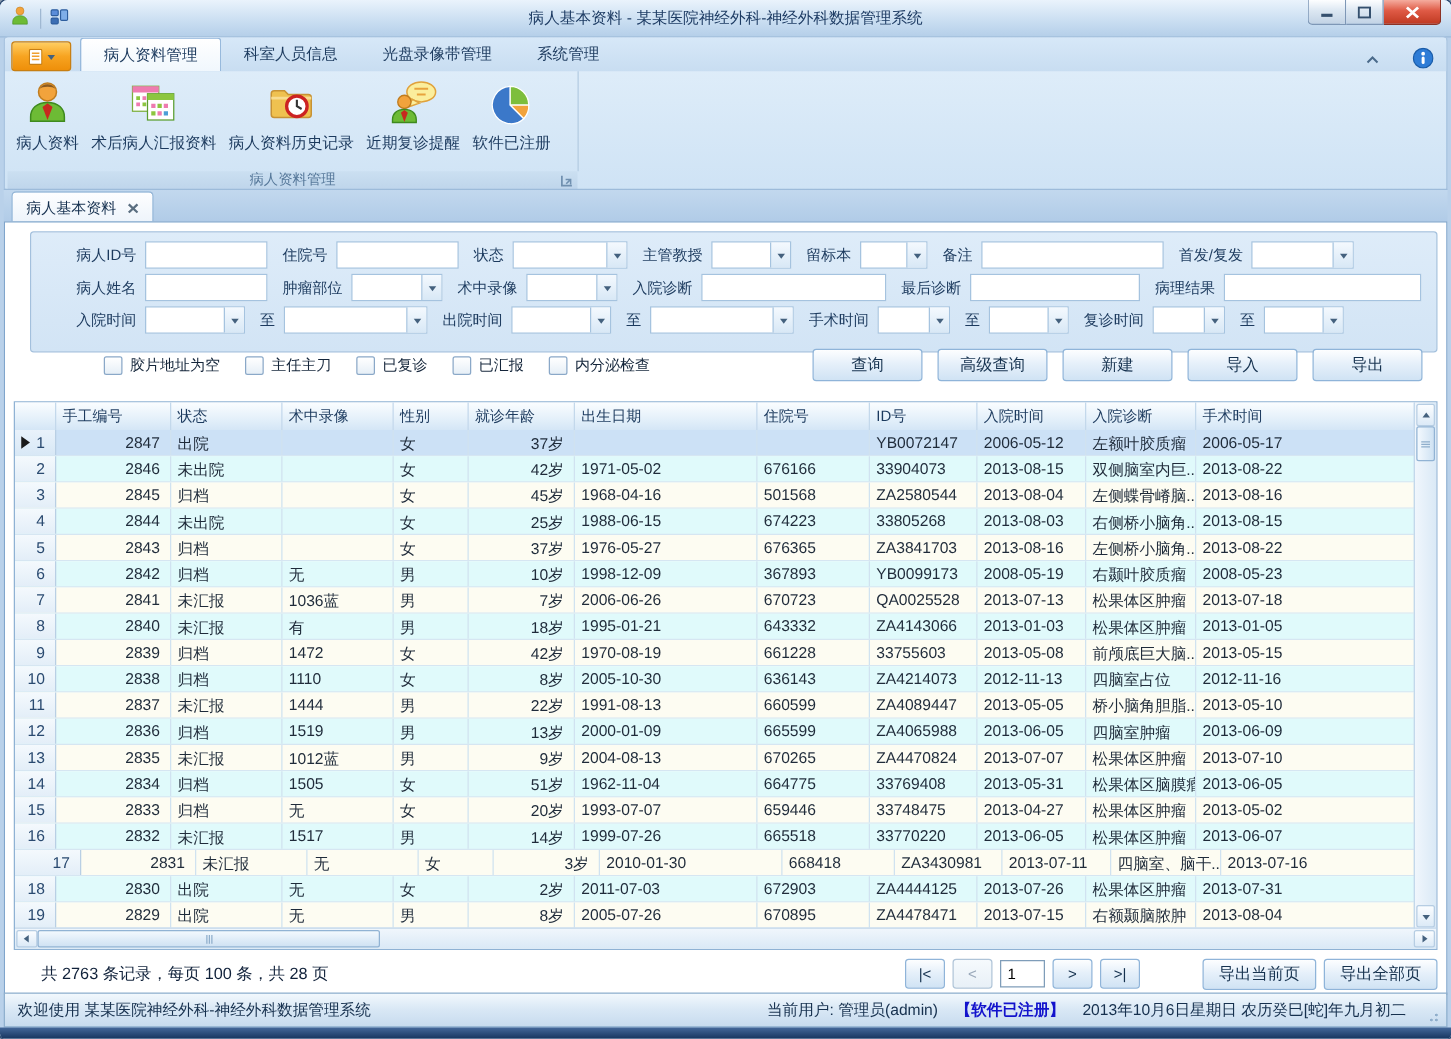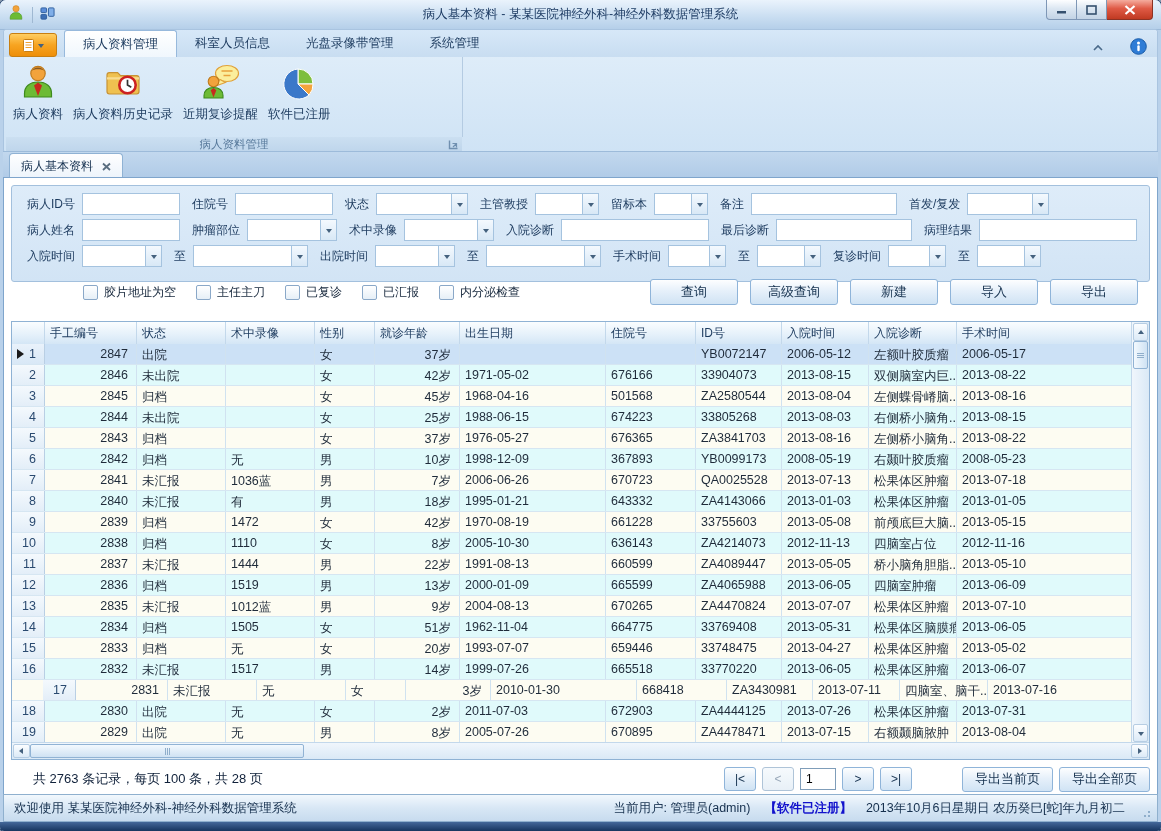--- a/index.html
+++ b/index.html
@@ -43,22 +43,22 @@
     font-size:11.5px;line-height:15px;border-radius:0 0 0 2px;}
   .launcher{position:absolute;right:3px;bottom:2px;width:11px;height:11px;}
   
   .doctabs{position:absolute;top:151px;left:3px;right:3px;height:26px;
     background:linear-gradient(#C2D8EE,#B0CBE7);border-top:1px solid #9DBBDA;}
   .doctab{position:absolute;left:6px;bottom:0;height:24px;display:flex;align-items:center;gap:9px;
     padding:0 11px;background:linear-gradient(#FEFEFF,#EDF4FB);border:1px solid #8FB2D4;border-bottom:none;
     border-radius:4px 4px 0 0;color:#15304F;}
   
   .content{position:absolute;top:177px;left:3px;right:3px;bottom:35px;background:#FFF;border:1px solid #7FA5CC;}
-  .filter{position:absolute;top:7px;left:7px;right:7px;height:90px;
-    background:linear-gradient(#DEECF9,#D2E4F5);border:1px solid #A3C0DD;border-radius:3px;padding:5px 0 0 15px;}
+  .filter{position:absolute;top:7px;left:20px;right:7px;height:90px;
+    background:linear-gradient(#DEECF9,#D2E4F5);border:1px solid #A3C0DD;border-radius:3px;padding:5px 0 0 36px;}
   .frow{display:flex;align-items:center;height:26px;}
   .flabel{color:#1C3A5E;margin-right:7px;white-space:nowrap;}
   .finput{height:20px;border:1px solid #A5C3DF;background:#FFF;margin-right:12px;
     font:12px "Liberation Sans","DejaVu Sans",sans-serif;padding:0 3px;color:#222;}
   .fcombo{display:flex;height:20px;margin-right:12px;border:1px solid #A5C3DF;background:#FFF;}
   .fcombo .cbox{flex:1;}
   .fcombo .cdrop{width:15px;background:linear-gradient(#F4F9FE,#D8E8F6);border-left:1px solid #A5C3DF;
     display:flex;align-items:center;justify-content:center;}
   .tri-down{width:0;height:0;border:3.5px solid transparent;border-top:4.5px solid #44617E;margin-top:4px;}
   .tri-up{width:0;height:0;border:3.5px solid transparent;border-bottom:4.5px solid #44617E;margin-bottom:4px;}
@@ -210,20 +210,39 @@
               <div class="ricon"><svg viewBox="0 0 40 40" width="40" height="40">
                   <path d="M20 19c-8.5 0-13.5 4.8-13.5 11.5V34h27v-3.5C33.5 23.8 28.5 19 20 19z" fill="#6DBB35" stroke="#3E8A1E" stroke-width="1.2"></path>
                   <path d="M20 19.5l-4 3 4 10.5 4-10.5z" fill="#C62A1E"></path>
                   <circle cx="20" cy="10.5" r="7.2" fill="#F2A33C" stroke="#C07C1E" stroke-width="1.2"></circle>
                   <path d="M13.6 8.3a7.2 7.2 0 0 1 12.8 0c-2-2.6-10.8-2.6-12.8 0z" fill="#8A5A20"></path>
                 </svg></div>
               <div class="rlbl">病人资料</div>
             </div>
             <div class="rbtn">
               <div class="ricon"><svg viewBox="0 0 40 40" width="40" height="40">
+                  <rect x="3" y="6" width="21" height="20" fill="#FFF" stroke="#7BAF3C"></rect>
+                  <rect x="3" y="6" width="21" height="5" fill="#EE7BB0"></rect>
+                  <rect x="6" y="14" width="3" height="3" fill="#8CC63F"></rect>
+                  <rect x="11" y="14" width="3" height="3" fill="#EE7BB0"></rect>
+                  <rect x="6" y="19" width="3" height="3" fill="#EE7BB0"></rect>
+                  <rect x="11" y="19" width="3" height="3" fill="#8CC63F"></rect>
+                  <rect x="15" y="12" width="21" height="21" fill="#FFF" stroke="#5A9E2F"></rect>
+                  <rect x="15" y="12" width="21" height="5" fill="#8CC63F"></rect>
+                  <rect x="18" y="20" width="3.4" height="3.4" fill="#EE7BB0"></rect>
+                  <rect x="23" y="20" width="3.4" height="3.4" fill="#8CC63F"></rect>
+                  <rect x="28" y="20" width="3.4" height="3.4" fill="#EE7BB0"></rect>
+                  <rect x="18" y="26" width="3.4" height="3.4" fill="#8CC63F"></rect>
+                  <rect x="23" y="26" width="3.4" height="3.4" fill="#EE7BB0"></rect>
+                  <rect x="28" y="26" width="3.4" height="3.4" fill="#4D9ED6"></rect>
+                </svg></div>
+              <div class="rlbl">术后病人汇报资料</div>
+            </div>
+            <div class="rbtn">
+              <div class="ricon"><svg viewBox="0 0 40 40" width="40" height="40">
                   <path d="M4 12c0-1.4 1-2.4 2.4-2.4h8.2l3 3h16c1.4 0 2.4 1 2.4 2.4v13.6c0 1.4-1 2.4-2.4 2.4H6.4C5 31 4 30 4 28.6z" fill="#EFC150" stroke="#C79235" stroke-width="1.2"></path>
                   <path d="M4 16.5h32v-2.2H4z" fill="#F8DC90"></path>
                   <circle cx="24.5" cy="22" r="8.2" fill="#FFF" stroke="#CC2222" stroke-width="2.6"></circle>
                   <path d="M24.5 16.8V22l3.8 2.2" stroke="#333" stroke-width="1.7" fill="none"></path>
                 </svg></div>
               <div class="rlbl">病人资料历史记录</div>
             </div>
             <div class="rbtn">
               <div class="ricon"><svg viewBox="0 0 40 40" width="40" height="40">
                   <ellipse cx="26" cy="10.5" rx="11.5" ry="8" fill="#FBEE9C" stroke="#E0A23C" stroke-width="1.2"></ellipse>
@@ -654,21 +673,21 @@
             <div class="gcell" style="width: 60px;"><span>男</span></div>
             <div class="gcell num" style="width: 85px;"><span>14岁</span></div>
             <div class="gcell" style="width: 146px;"><span>1999-07-26</span></div>
             <div class="gcell" style="width: 90px;"><span>665518</span></div>
             <div class="gcell" style="width: 86px;"><span>33770220</span></div>
             <div class="gcell" style="width: 87px;"><span>2013-06-05</span></div>
             <div class="gcell" style="width: 88px;"><span>松果体区肿瘤</span></div>
             <div class="gcell" style="width: 150px; flex: 1 1 auto;"><span>2013-06-07</span></div>
           </div>
           <div class="grow odd">
-            <div class="gcell rownum" style="width: 33px; margin-left: 31px;"><span>17</span></div>
+            <div class="gcell rownum" style="width: 53px;"><span>17</span></div>
             <div class="gcell num" style="width: 92px;"><span>2831</span></div>
             <div class="gcell" style="width: 89px;"><span>未汇报</span></div>
             <div class="gcell" style="width: 89px;"><span>无</span></div>
             <div class="gcell" style="width: 60px;"><span>女</span></div>
             <div class="gcell num" style="width: 85px;"><span>3岁</span></div>
             <div class="gcell" style="width: 146px;"><span>2010-01-30</span></div>
             <div class="gcell" style="width: 90px;"><span>668418</span></div>
             <div class="gcell" style="width: 86px;"><span>ZA3430981</span></div>
             <div class="gcell" style="width: 87px;"><span>2013-07-11</span></div>
             <div class="gcell" style="width: 88px;"><span>四脑室、脑干...</span></div>

